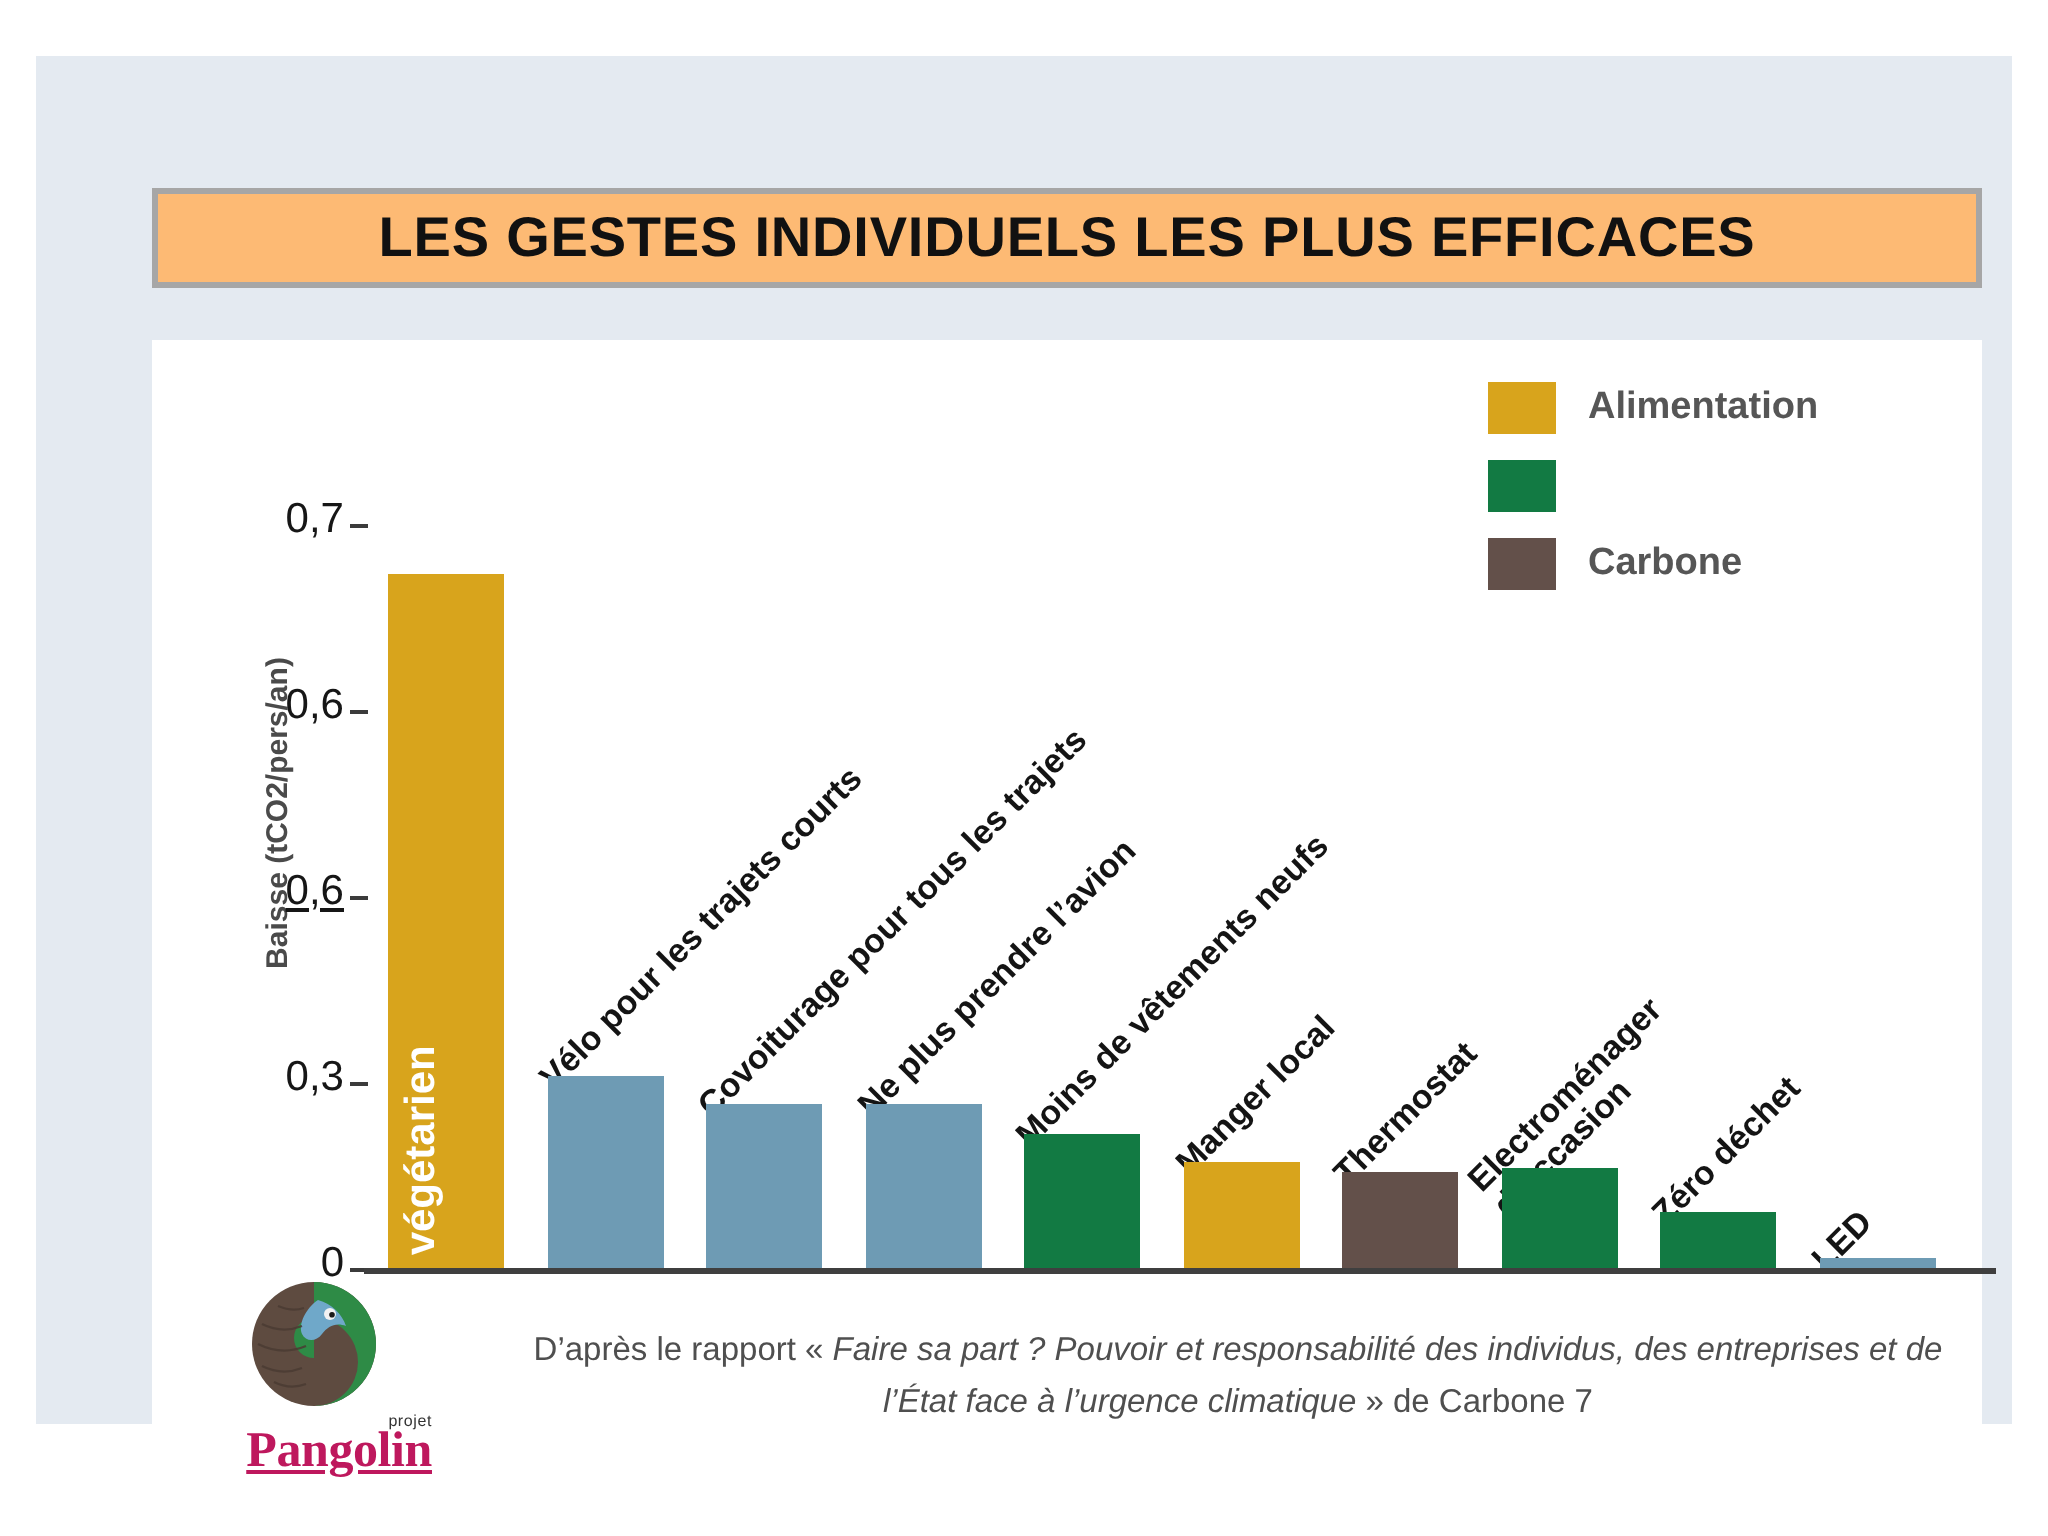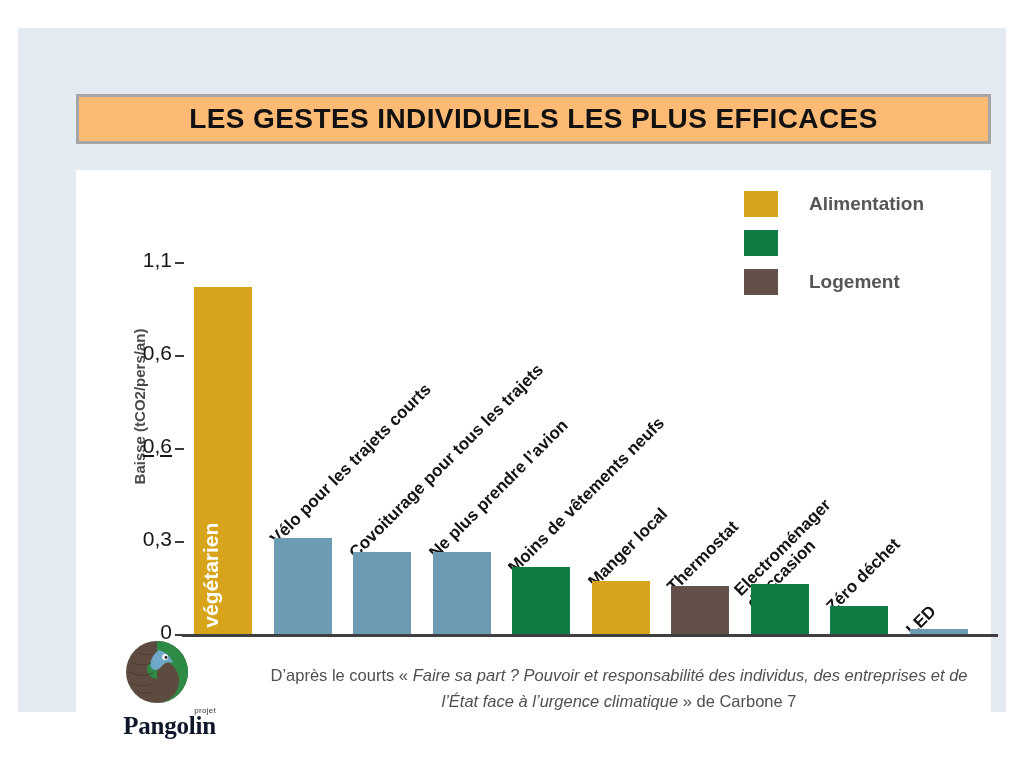--- a/index.html
+++ b/index.html
@@ -77,21 +77,21 @@
     display: flex;
     align-items: center;
     height: 39px;
   }
   .legend-swatch {
     width: 34px;
     height: 26px;
     flex: 0 0 auto;
   }
   .legend-label {
-    margin-left: 31px;
+    margin-left: 16px;
     font-size: 19px;
     font-weight: bold;
     color: #565656;
     white-space: nowrap;
   }
 
   
   .y-axis-title {
     position: absolute;
     left: -52px;
@@ -191,23 +191,24 @@
   .logo-sub {
     font-size: 8px;
     color: #333333;
     margin-top: 2px;
     letter-spacing: 0.3px;
   }
   .logo-word {
     font-family: "Liberation Serif", serif;
     font-size: 25px;
     font-weight: bold;
-    color: #0f172a;
+    color: #be185d;
     margin-top: -3px;
     letter-spacing: -0.2px;
+    text-decoration: underline;
   }
 </style>
 </head>
 <body>
 
 <div id="infographic">
 
   <div class="panel">
 
     <div class="title-box">
@@ -219,35 +220,35 @@
       <div class="legend">
         <div class="legend-row">
           <div class="legend-swatch" style="background: rgb(216, 164, 28);"></div>
           <div class="legend-label">Alimentation</div>
         </div>
         <div class="legend-row">
           <div class="legend-swatch" style="background: rgb(18, 122, 67);"></div>
         </div>
         <div class="legend-row">
           <div class="legend-swatch" style="background: rgb(99, 80, 74);"></div>
-          <div class="legend-label">Logement</div>
+          <div class="legend-label">Carbone</div>
         </div>
       </div>
 
       <div class="y-axis-title">Baisse (tCO2/pers/an)</div>
       <div id="y-ticks">
           <div class="y-tick" style="left: 40px; top: 450px;">0</div>
           <div class="y-tick-mark" style="left: 99px; top: 464px;"></div>
           <div class="y-tick" style="left: 40px; top: 357px;">0,3</div>
           <div class="y-tick-mark" style="left: 99px; top: 371px;"></div>
           <div class="y-tick" style="left: 40px; top: 264px; text-decoration: underline;">0,6</div>
           <div class="y-tick-mark" style="left: 99px; top: 278px;"></div>
           <div class="y-tick" style="left: 40px; top: 171px;">0,6</div>
           <div class="y-tick-mark" style="left: 99px; top: 185px;"></div>
-          <div class="y-tick" style="left: 40px; top: 78px;">1,1</div>
+          <div class="y-tick" style="left: 40px; top: 78px;">0,7</div>
           <div class="y-tick-mark" style="left: 99px; top: 92px;"></div>
         </div>
 
       <div class="bars" id="bars">
           <div class="bar" style="left: 118px; width: 58px; height: 347.2px; bottom: 101px; background: rgb(216, 164, 28);">
             <div class="bar-inside-label">Régime végétarien</div>
           </div>
           <div class="bar-outside-label" style="left: 203.5px; top: 359.9px;">
             <div>Vélo pour les trajets courts</div>
           </div>
@@ -283,21 +284,21 @@
           <div class="bar" style="left: 754px; width: 58px; height: 27.9px; bottom: 101px; background: rgb(18, 122, 67);"></div>
           <div class="bar-outside-label" style="left: 839.5px; top: 451.35px;">
             <div>LED</div>
           </div>
           <div class="bar" style="left: 833.5px; width: 58px; height: 4.65px; bottom: 101px; background: rgb(110, 155, 180);"></div>
         </div>
 
       <div class="baseline"></div>
 
       <div class="caption">
-        <span>D’après le courts « </span><i>Faire sa part ? Pouvoir et responsabilité des individus, des entreprises et de l’État face à l’urgence climatique</i><span> » de Carbone 7</span>
+        <span>D’après le rapport « </span><i>Faire sa part ? Pouvoir et responsabilité des individus, des entreprises et de l’État face à l’urgence climatique</i><span> » de Carbone 7</span>
       </div>
 
       <div class="logo">
         <div class="logo-globe">
           <svg width="64" height="64" viewBox="0 0 64 64">
             <circle cx="32" cy="32" r="31" fill="#5E4B40"></circle>
             <path d="M32 1a31 31 0 0 1 0 62 22 22 0 0 0 0-44 10 10 0 0 0 0 20" fill="#2E8B46"></path>
             <path d="M34 10c7 2 12 7 14 13-5-2-9 0-12 4-3 4-8 4-10 0-2-5 2-13 8-17z" fill="#6FA8C9"></path>
             <path d="M40 14a3 3 0 1 1 0 6 3 3 0 0 1 0-6z" fill="#f2f2f2"></path>
             <path d="M41 16a1.4 1.4 0 1 1 0 2.8 1.4 1.4 0 0 1 0-2.8z" fill="#1a1a1a"></path>

